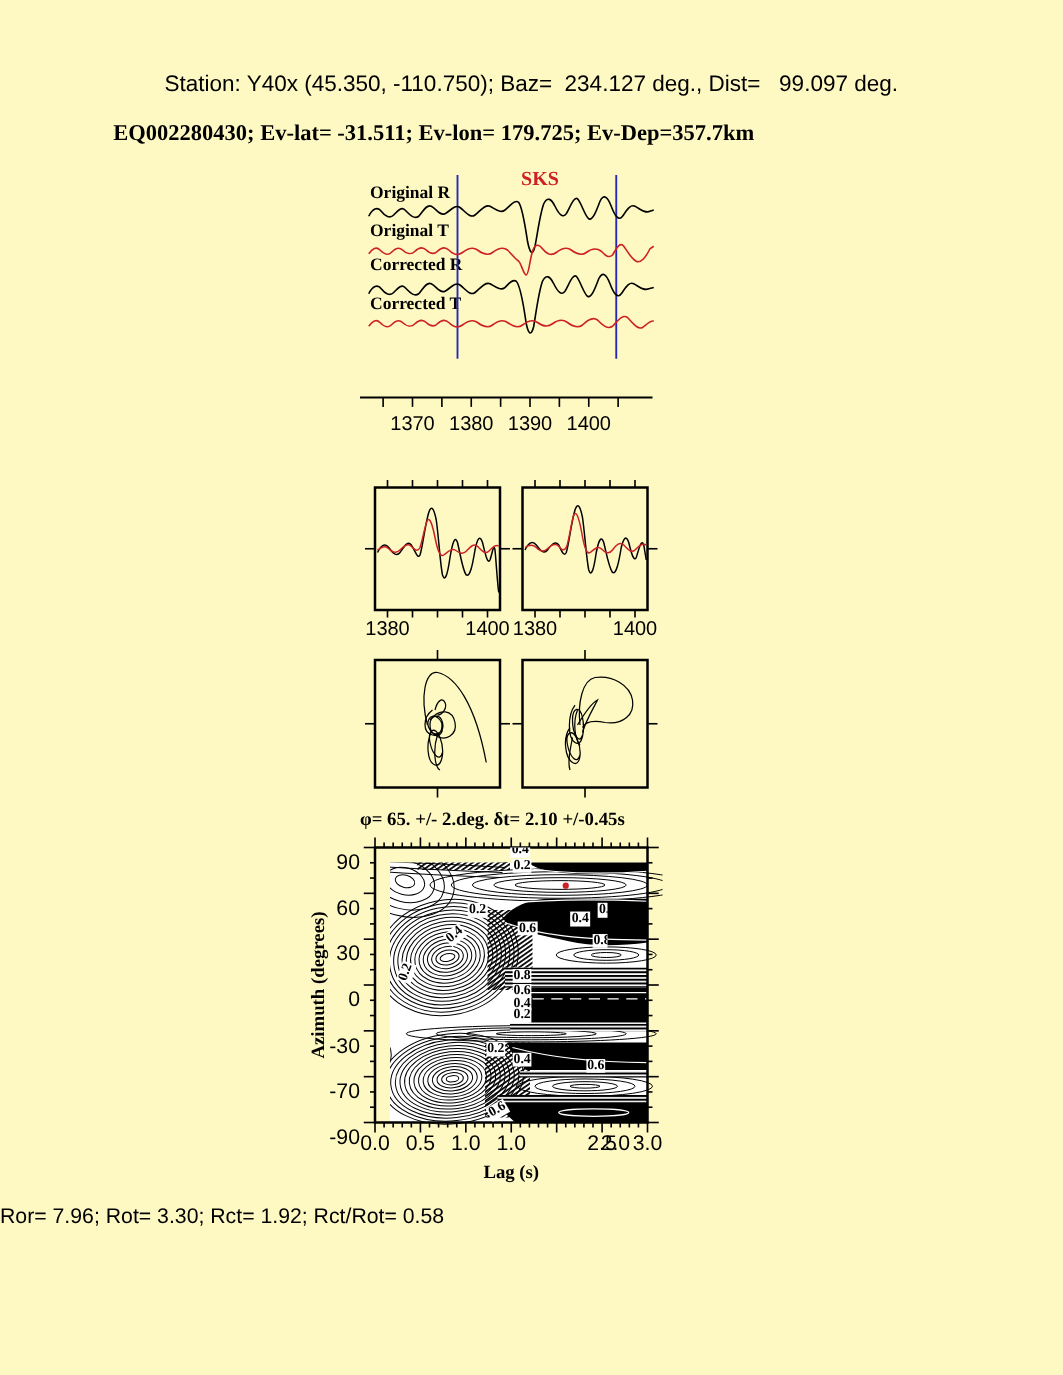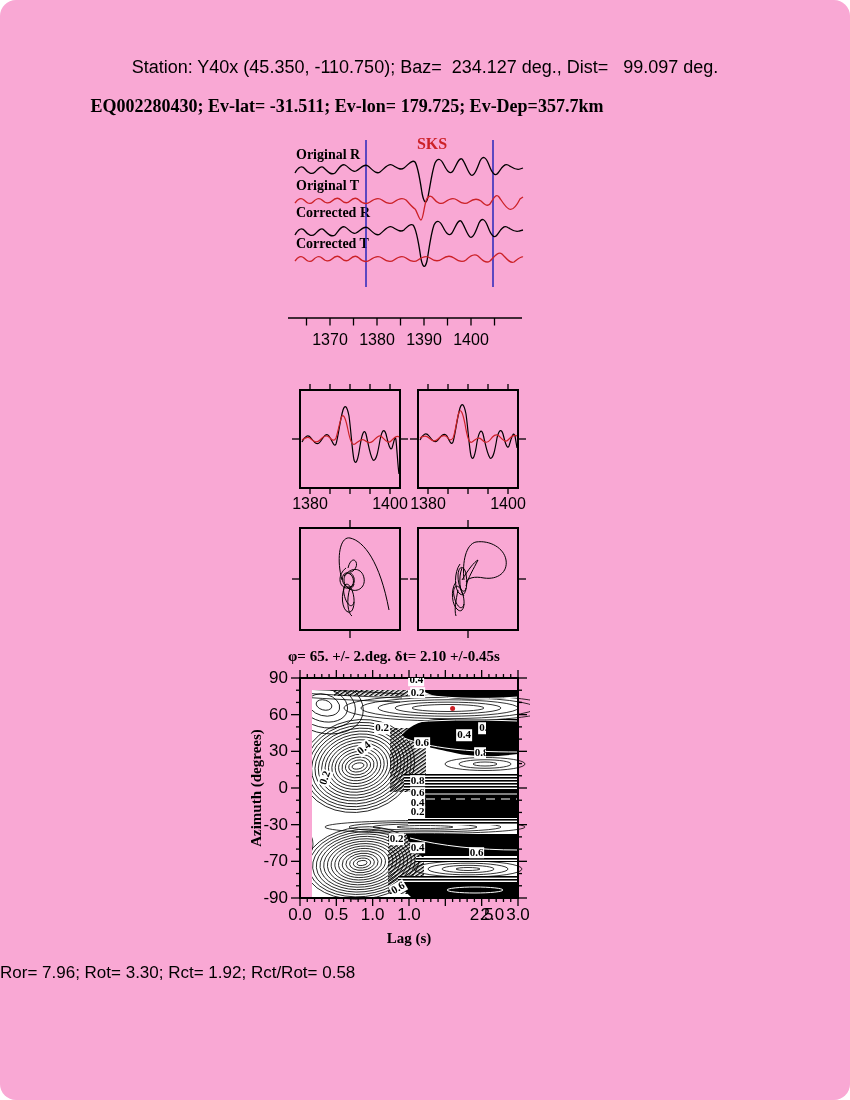--- a/index.html
+++ b/index.html
@@ -1,27 +1,27 @@
 <!DOCTYPE html>
 <html><head>
 <meta charset="utf-8">
 <style>
   html,body{margin:0;padding:0;background:#fff;}
-  .page{position:relative;width:850px;height:1100px;background:#f9a8d4;overflow:hidden;border-radius:16px;}
+  .page{position:relative;width:850px;height:1100px;background:#fef9c3;overflow:hidden;}
   .abs{position:absolute;}
   .sans{font-family:"Liberation Sans",sans-serif;}
   .serif{font-family:"Liberation Serif",serif;}
   .t1{left:0;top:57;width:850px;text-align:center;font-size:18px;white-space:pre;color:#000;}
   .t2{left:0;top:96px;width:694px;text-align:center;font-size:18px;font-weight:bold;color:#000;}
   .sks{left:402px;top:135px;width:60px;text-align:center;font-size:16px;font-weight:bold;}
   .trace-label{font-size:14px;font-weight:bold;color:#000;white-space:nowrap;}
   .time-axis-label{left:288px;top:301px;width:240px;text-align:center;font-size:16px;color:#000;}
   .ticklab{font-size:16px;color:#000;transform:translateX(-50%);white-space:nowrap;}
   .ctick{font-size:17px;}
-  .ylab-row{width:50px;text-align:right;font-size:17px;color:#000;}
+  .ylab-row{width:50px;text-align:right;font-size:17px;color:#000;margin-top:12px;}
   .phi-title{left:288px;top:648px;width:254px;text-align:left;font-size:15px;font-weight:bold;color:#000;white-space:nowrap;}
   .az-label{left:256px;top:788px;transform:translate(-50%,-50%) rotate(-90deg);font-size:15px;font-weight:bold;white-space:nowrap;color:#000;}
   .lag-label{left:300px;top:930px;width:218px;text-align:center;font-size:15px;font-weight:bold;color:#000;}
   .results{left:0;top:963px;width:824px;text-align:left;font-size:17px;color:#000;}
   .chips{left:300px;top:678px;width:186px;height:220px;overflow:hidden;}
   .chip{position:absolute;background:#fff;color:#000;font-family:"Liberation Serif",serif;font-weight:bold;font-size:11px;line-height:1.05;padding:0 1px;white-space:nowrap;}
   svg{position:absolute;overflow:visible;}
 </style>
 </head>
 <body>

